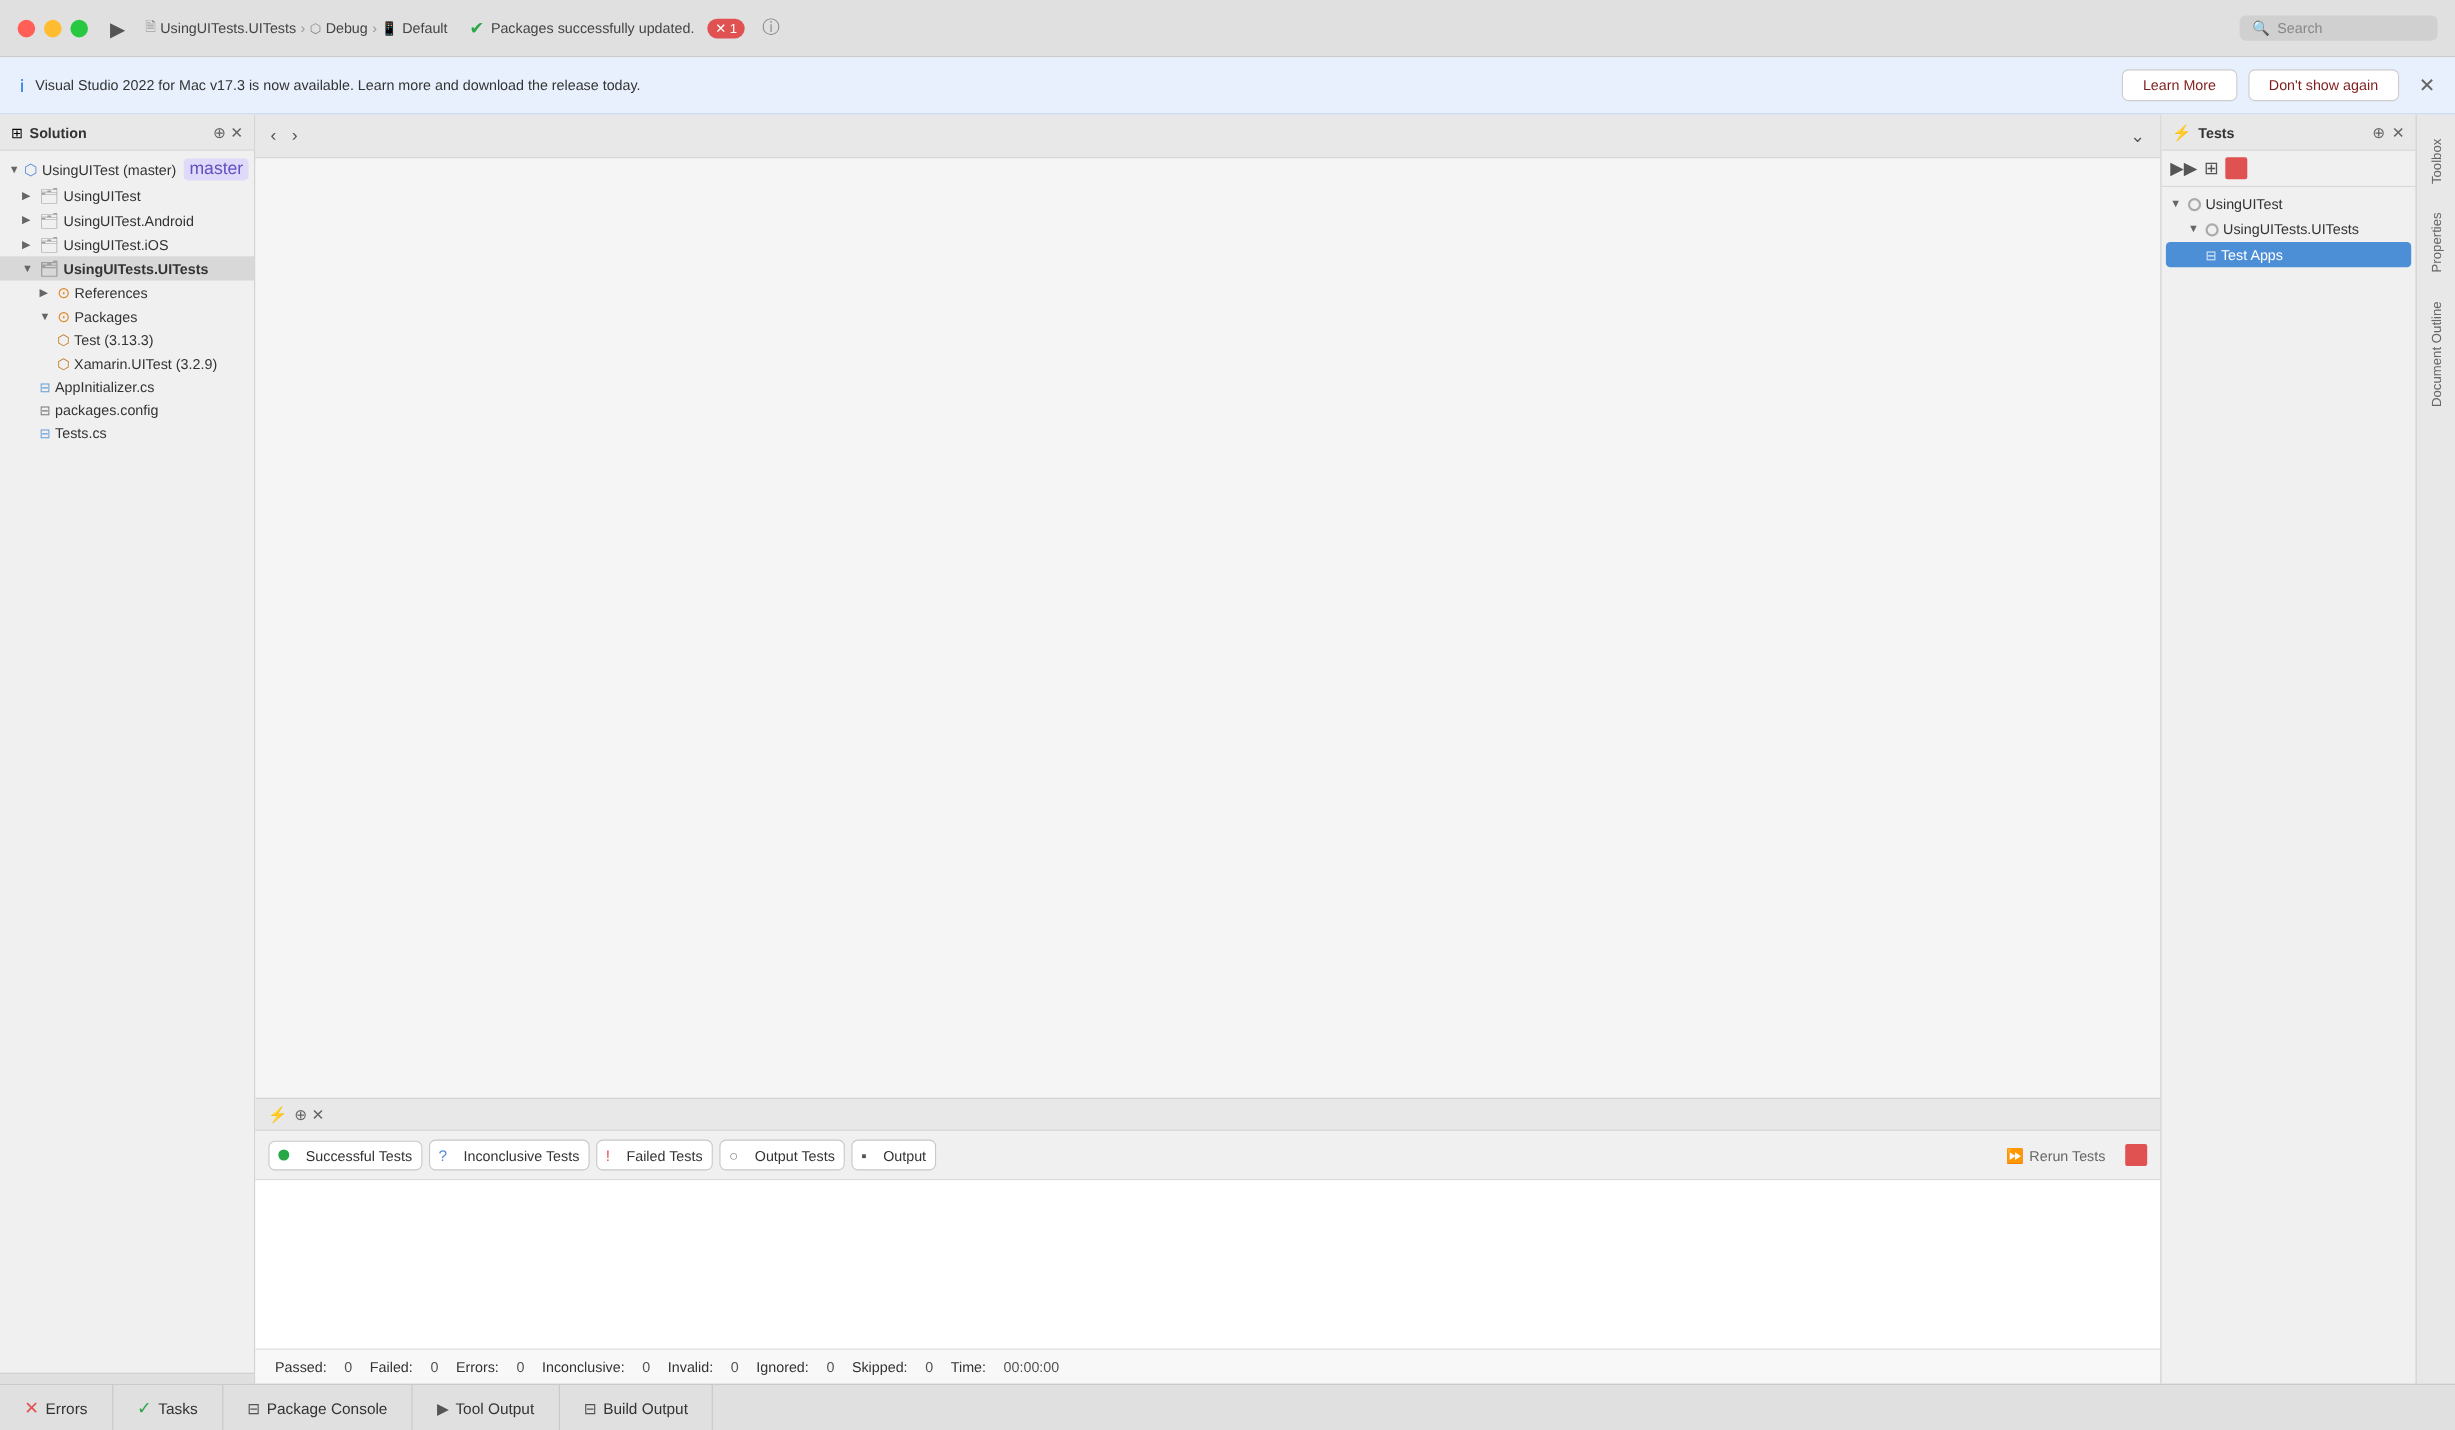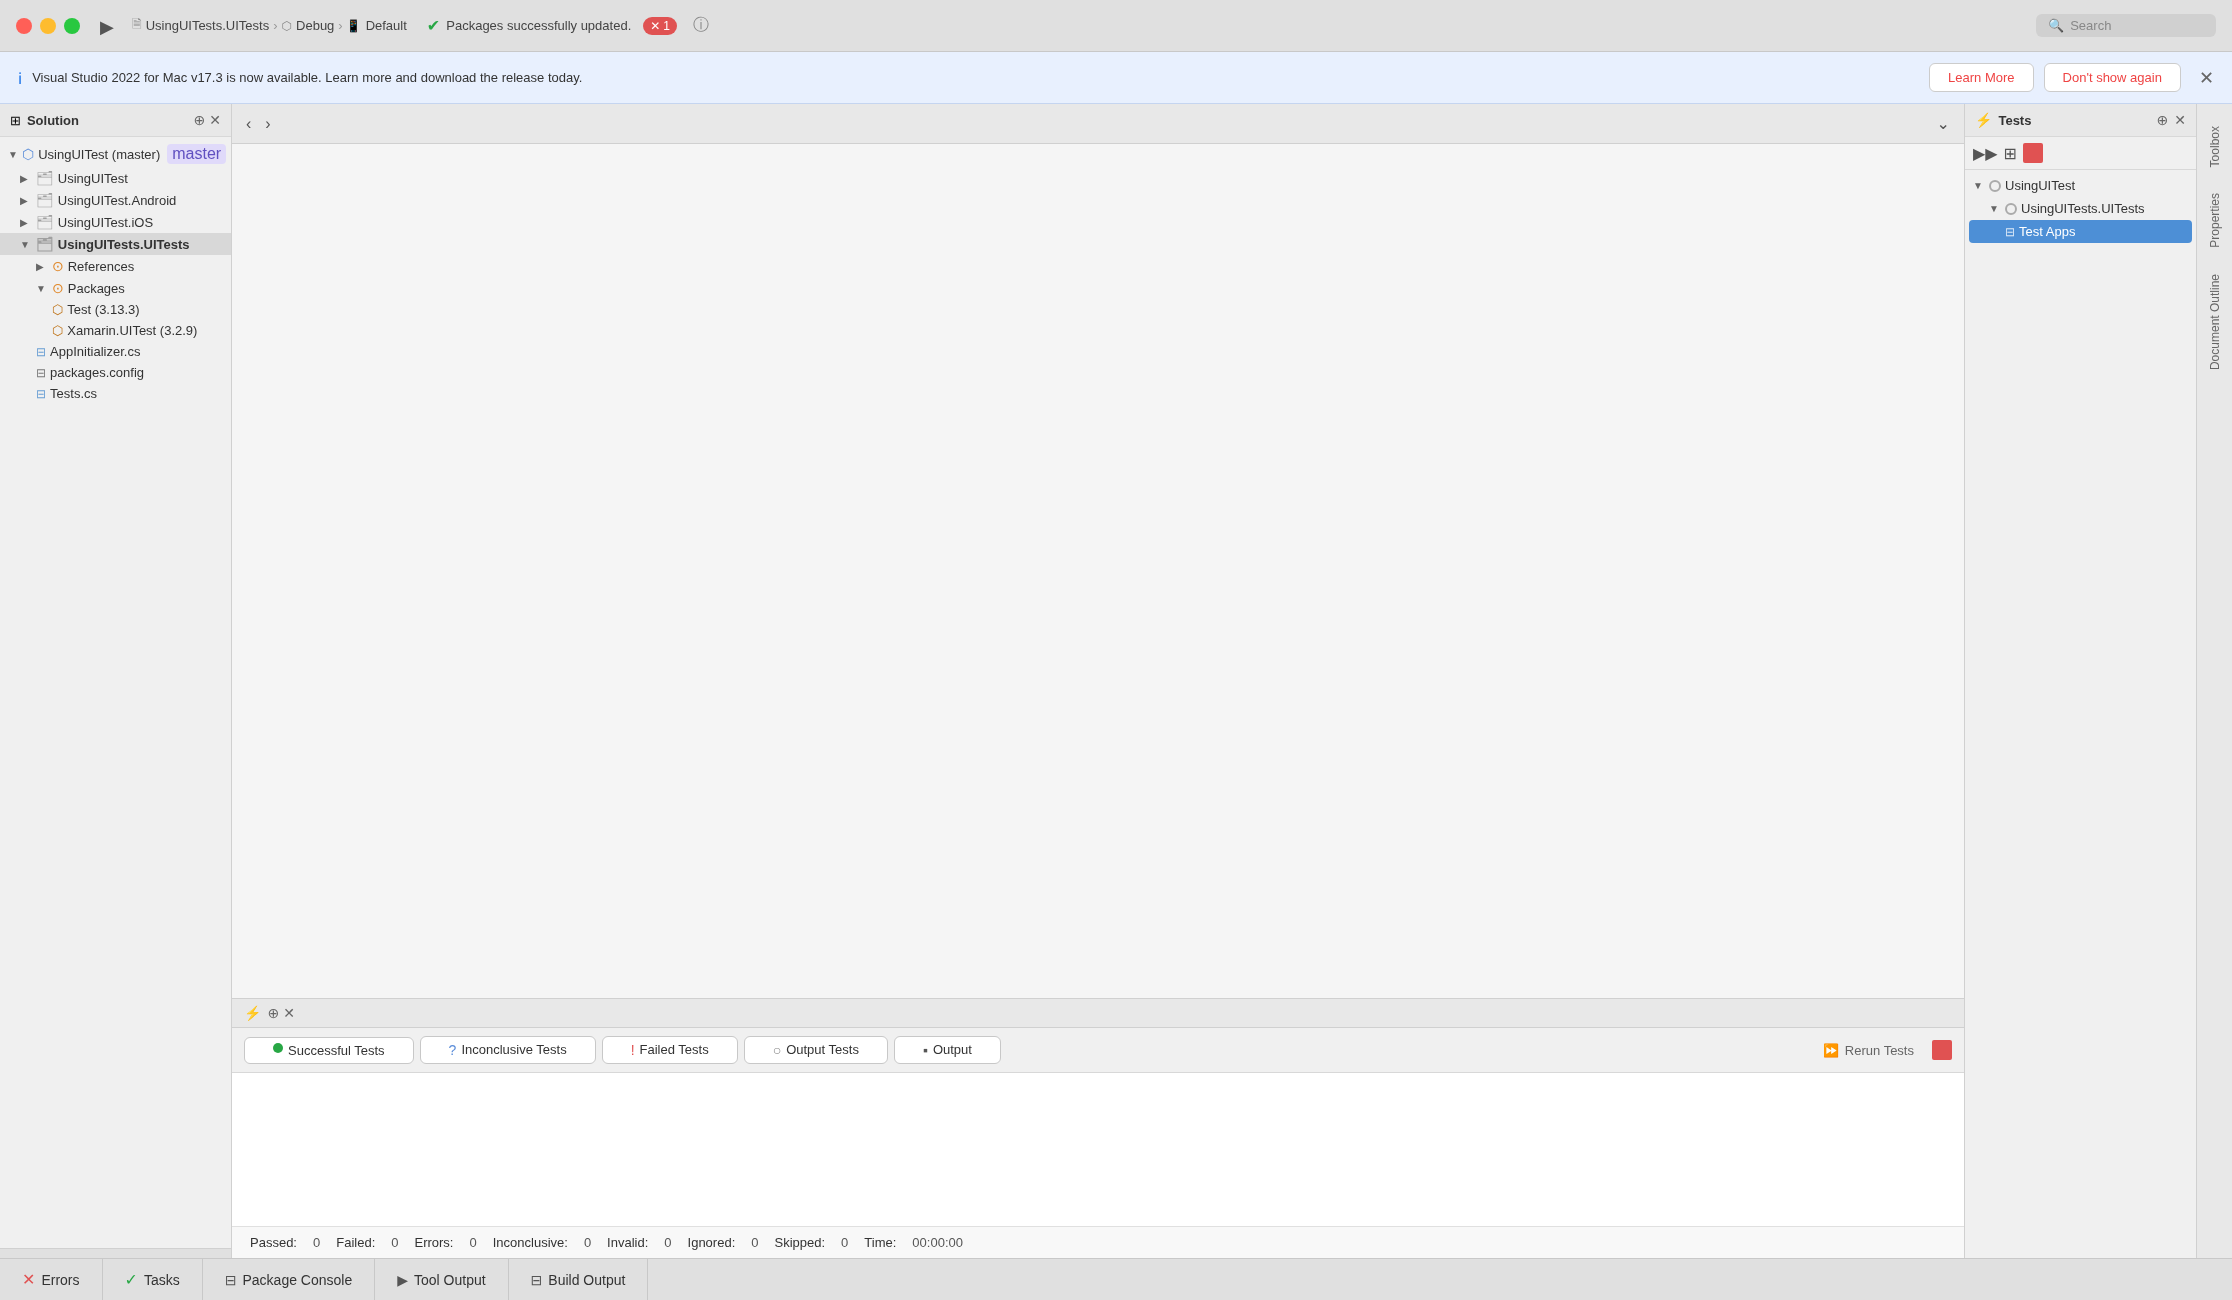--- a/index.html
+++ b/index.html
@@ -98,21 +98,21 @@
     }
     .info-icon { color: #1a73e8; font-size: 16px; }
     .info-text { color: #333; font-size: 13px; flex: 1; }
     .info-btn {
       background: white;
       border: 1px solid #ccc;
       border-radius: 6px;
       padding: 6px 18px;
       font-size: 13px;
       cursor: pointer;
-      color: #ef4444;
+      color: #7f1d1d;
     }
     .info-close { color: #666; cursor: pointer; font-size: 18px; margin-left: 8px; }
 
     
     .main-content {
       display: flex;
       flex: 1;
       overflow: hidden;
     }
 
@@ -229,22 +229,23 @@
       display: flex;
       align-items: center;
       padding: 8px 12px;
       gap: 6px;
       border-bottom: 1px solid #d8d8d8;
       background: #f0f0f0;
       flex-shrink: 0;
     }
     .test-filter-btn {
       display: flex;
-      gap: 5px;
-      padding: 5px 28px;
+      align-items: center;
+      gap: 15px;
+      padding: 5px 8px;
       border: 1px solid #c8c8c8;
       border-radius: 6px;
       background: white;
       cursor: pointer;
       font-size: 13px;
       color: #333;
     }
     .test-filter-btn .dot { width: 10px; height: 10px; border-radius: 50%; display: inline-block; }
     .dot-green { background: #28a745; }
     .rerun-btn {

